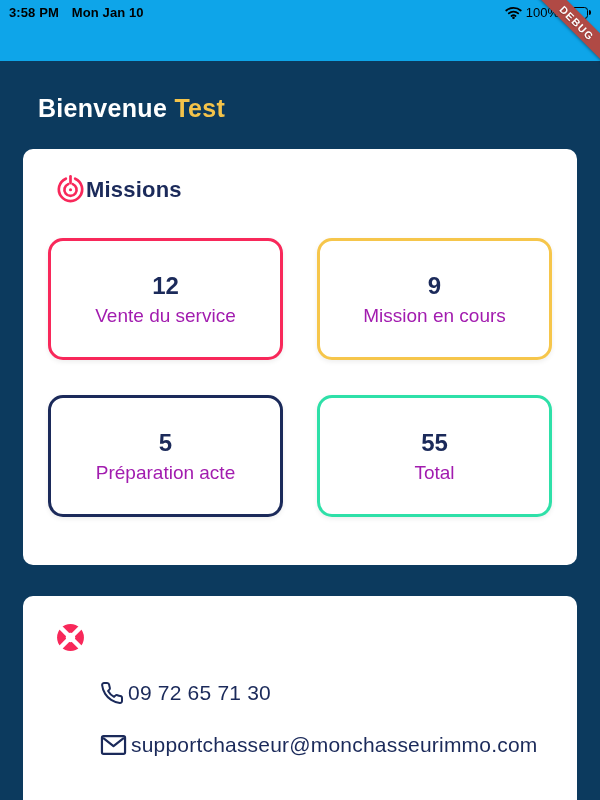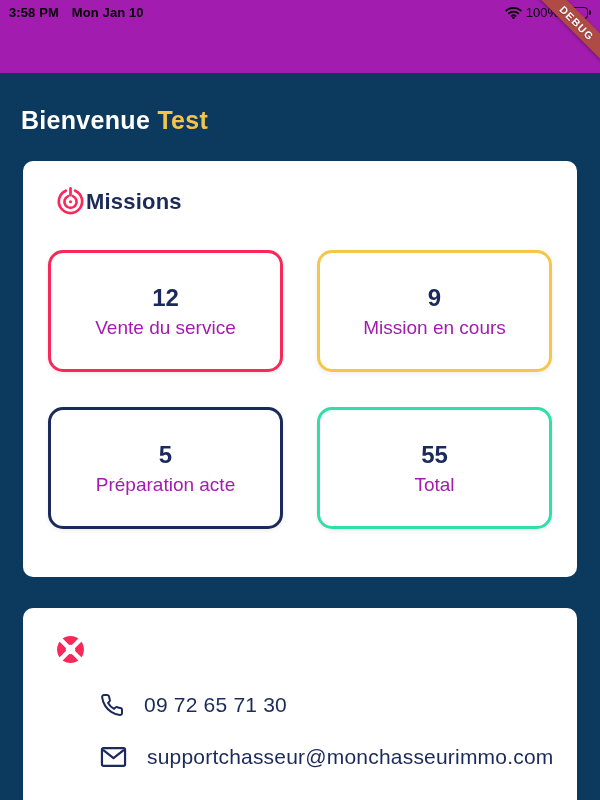--- a/index.html
+++ b/index.html
@@ -6,21 +6,21 @@
   html, body { width: 600px; height: 800px; }
   body {
     position: relative;
     overflow: hidden;
     background: #0C3A5E;
     font-family: "Liberation Sans", sans-serif;
     -webkit-font-smoothing: antialiased;
   }
 
   
-  .top-white { background: #a21caf; height: 73px; position: relative; }
+  .top-white { background: #0ea5e9; height: 61px; position: relative; }
   .status-row {
     display: flex; justify-content: space-between; align-items: center;
     padding: 5px 12px 0 9px; color: #000;
   }
   .status-left { display: flex; gap: 13px; font-size: 13px; font-weight: 700; letter-spacing: .1px; }
   .status-right { display: flex; align-items: center; gap: 4px; font-size: 13px; font-weight: 500; }
   .battery { position: relative; width: 25px; height: 12px; border: 1px solid #000; border-radius: 3.5px; padding: 1.5px; }
   .battery-fill { width: 100%; height: 100%; background: #000; border-radius: 1.5px; }
   .battery-nub { position: absolute; right: -4px; top: 2.5px; width: 2.5px; height: 5px; background: #000; border-radius: 0 2px 2px 0; }
 
@@ -31,21 +31,21 @@
     transform: rotate(45deg);
     color: #fff; font-size: 10.5px; font-weight: 700; letter-spacing: 1.2px;
     text-align: center; padding: 3px 0;
     box-shadow: 0 1px 3px rgba(0,0,0,.35);
     text-shadow: 0 1px 1px rgba(0,0,0,.25);
   }
 
   
   .greeting {
     color: #fff; font-size: 25px; font-weight: 700;
-    margin: 33px 0 26px 21px; letter-spacing: .3px;
+    margin: 33px 0 26px 38px; letter-spacing: .3px;
   }
 
   
   .card { background: #fff; border-radius: 10px; margin: 0 23px; }
   .missions-card { padding: 25px 25px 48px; }
   .card-header { display: flex; align-items: center; margin-left: 7px; }
   .card-title { font-size: 22px; font-weight: 700; color: #1B2A5A; letter-spacing: .2px; }
 
   .stats-grid {
     display: grid; grid-template-columns: 1fr 1fr;
@@ -53,21 +53,21 @@
   }
   .mini-card {
     height: 122px; border: 3px solid #ccc; border-radius: 15px; background: #fff;
     display: flex; flex-direction: column; align-items: center; justify-content: center;
     gap: 5px; box-shadow: 0 2px 5px rgba(0,0,0,.07); cursor: pointer;
   }
   .stat-value { font-size: 24px; font-weight: 700; color: #1B2A5A; }
   .stat-label { font-size: 19px; color: #a21caf; }
 
   .support-card { margin-top: 31px; padding: 26px 25px 40px; height: 230px; }
-  .support-row { display: flex; align-items: center; gap: 20px; margin: 28px 0 0 52px; cursor: pointer; }
+  .support-row { display: flex; align-items: center; gap: 4px; margin: 28px 0 0 52px; cursor: pointer; }
   .support-text { font-size: 21px; color: #1B2A5A; font-weight: 500; letter-spacing: .2px; }
 
   .icon { flex: 0 0 auto; display: inline-flex; }
 </style>
 </head>
 <body>
 
 <div>
 
   <div class="top-white">

